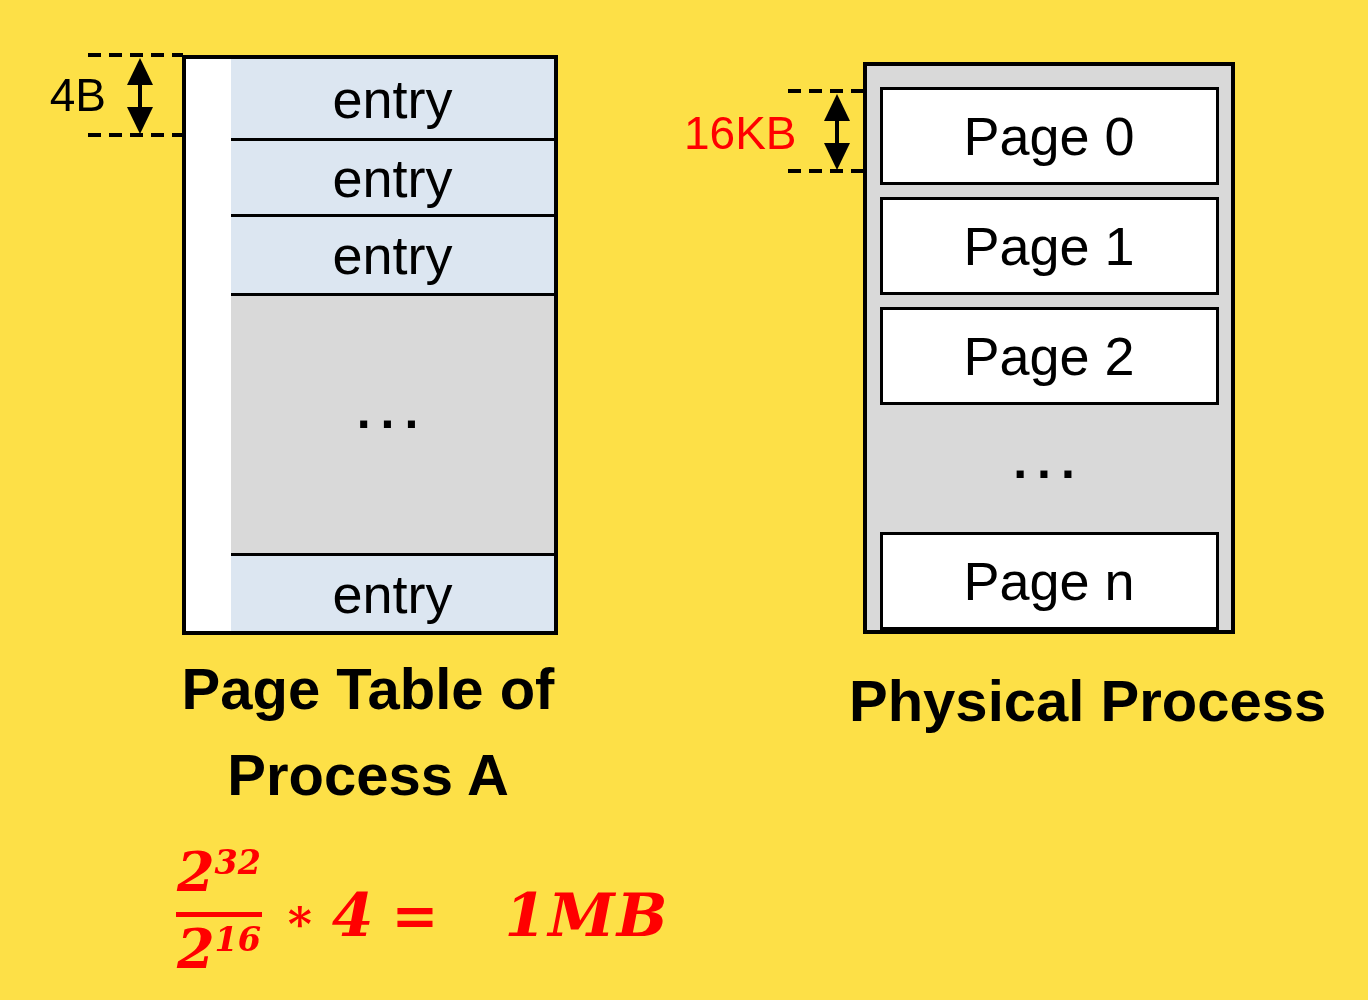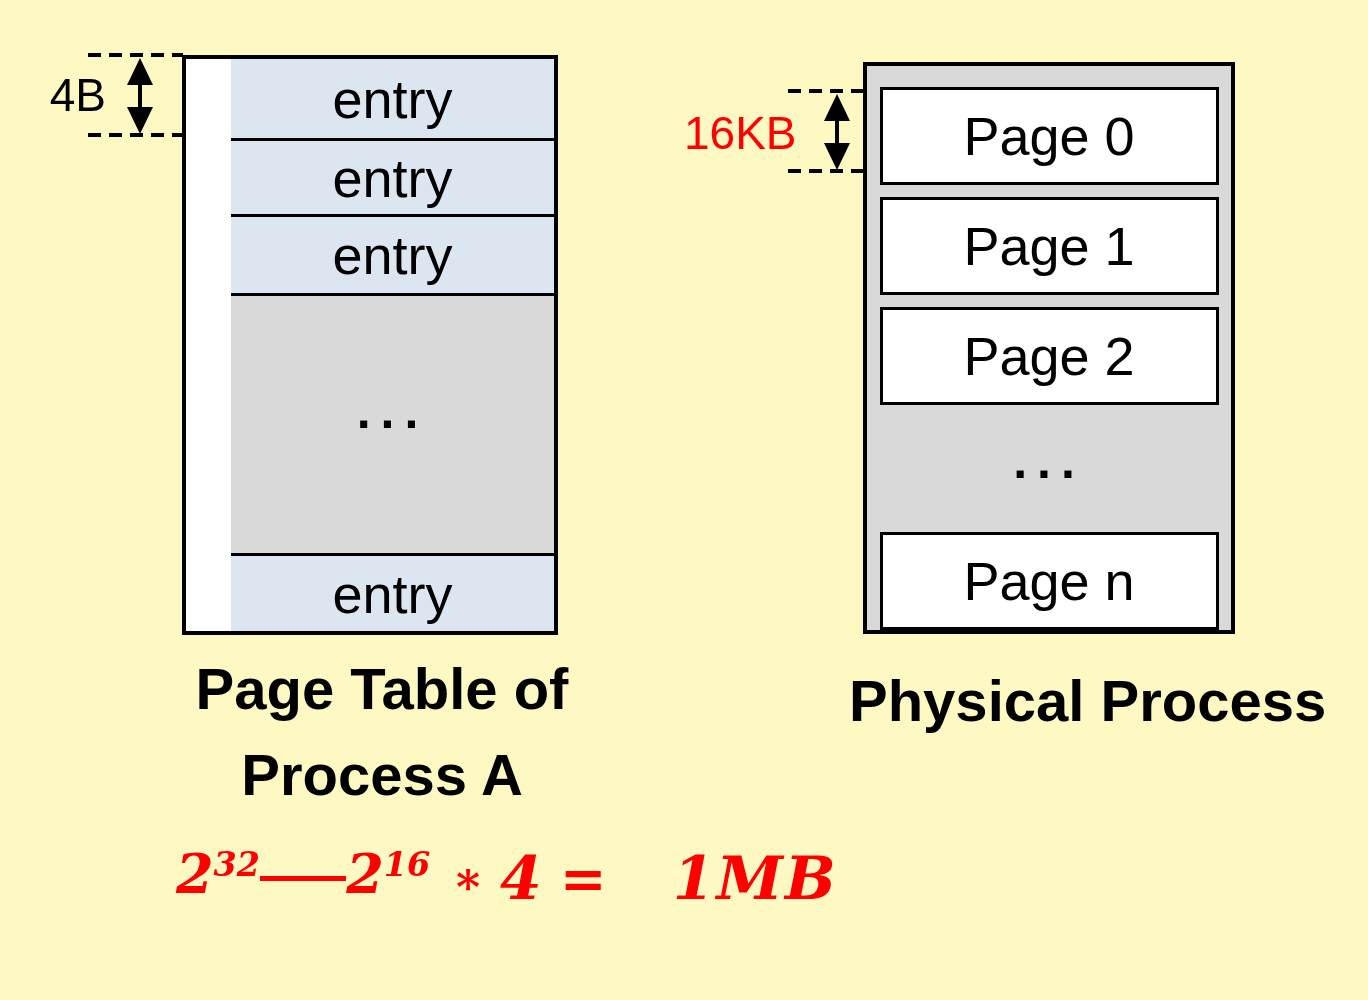--- a/index.html
+++ b/index.html
@@ -1,17 +1,17 @@
 <!DOCTYPE html>
 <html style="--entry_fill: #dce6f1; --panel_gray: #d9d9d9; --annotation_red: #ff0000; --line_black: #000000;"><head>
 <meta charset="utf-8">
 <style>
   html,body{margin:0;padding:0;background:#ffffff;}
   .canvas{
-    position:relative;width:1368px;height:1000px;background:#fef9c3;overflow:hidden;
+    position:relative;width:1368px;height:1000px;background:#fde047;overflow:hidden;
     font-family:"Liberation Sans",sans-serif;color:#000;
   }
 
   
   .page-table{
     position:absolute;left:182px;top:55px;width:376px;height:580px;
     border:4px solid #000;box-sizing:border-box;
     display:flex;flex-direction:column;background:#fff;padding-left:45px;
   }
   .pt-row{
@@ -70,31 +70,31 @@
     position:absolute;font-size:46px;line-height:46px;white-space:nowrap;
   }
   .size-label.b4{left:40px;top:72px;width:66px;text-align:right;color:#000;}
   .size-label.kb16{left:684px;top:110px;color:var(--annotation_red,#ff0000);}
 
   
   .caption{
     position:absolute;font-weight:bold;font-size:58px;line-height:86px;
     text-align:center;white-space:nowrap;
   }
-  .caption.left-title{left:182px;top:646px;width:400px;}
+  .caption.left-title{left:168px;top:646px;width:400px;}
   .caption.right-title{left:849px;top:658px;width:400px;}
 
   
   .formula{
     position:absolute;left:176px;top:843px;
     display:flex;align-items:center;
     color:var(--annotation_red,#ff0000);
     font-family:"DejaVu Serif",serif;font-weight:bold;font-style:italic;
   }
-  .frac{display:flex;align-items:center;flex:none;}
+  .frac{display:flex;flex-direction:column;align-items:center;flex:none;}
   .frac .num,.frac .den{font-size:54px;line-height:58px;white-space:nowrap;}
   .frac .bar{width:86px;height:5px;background:var(--annotation_red,#ff0000);margin:3px 0;}
   .exp{font-size:0.62em;position:relative;top:-0.5em;letter-spacing:0;}
   .op-ast{font-size:46px;margin:0 16px 0 22px;font-style:normal;}
   .op-four{font-size:60px;}
   .op-eq{font-size:56px;font-style:normal;margin:0 18px;}
   .op-res{font-size:60px;letter-spacing:2px;margin-left:48px;}
   .suffix{
     font-family:"Liberation Sans",sans-serif;font-style:normal;font-weight:bold;
     font-size:58px;margin-left:56px;letter-spacing:0;

